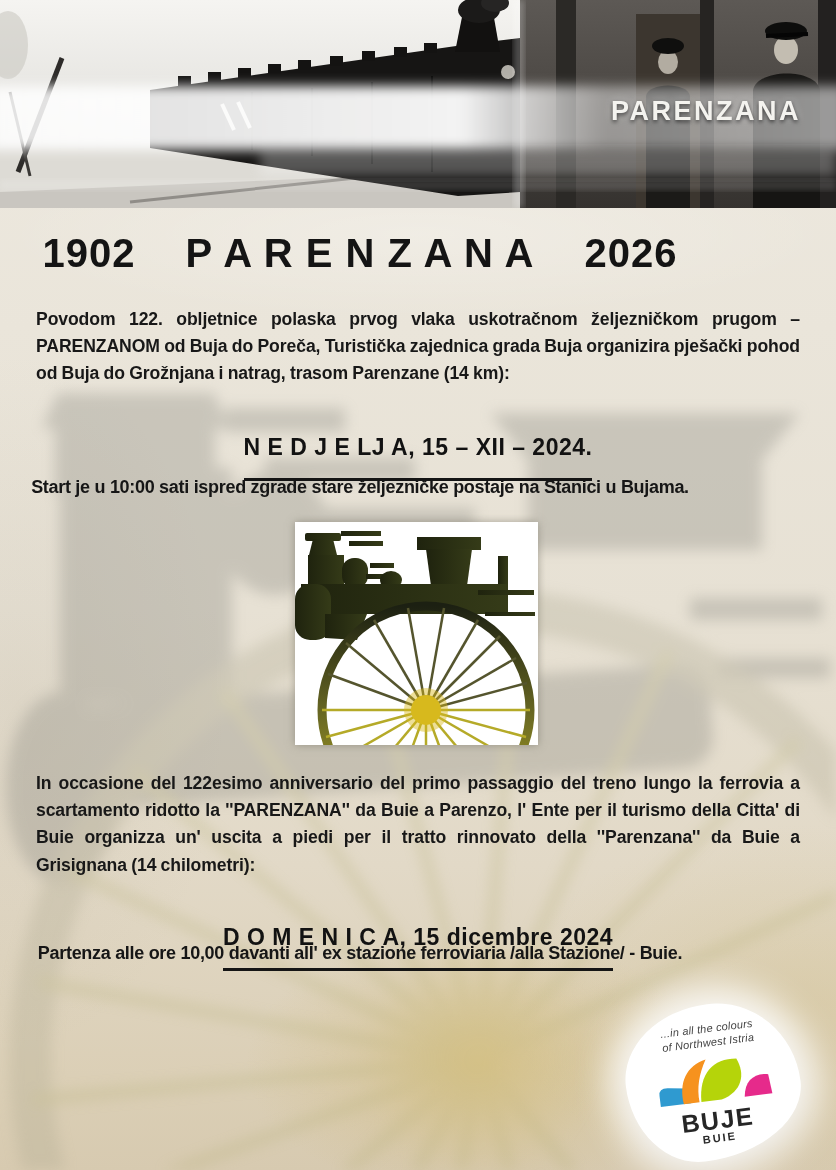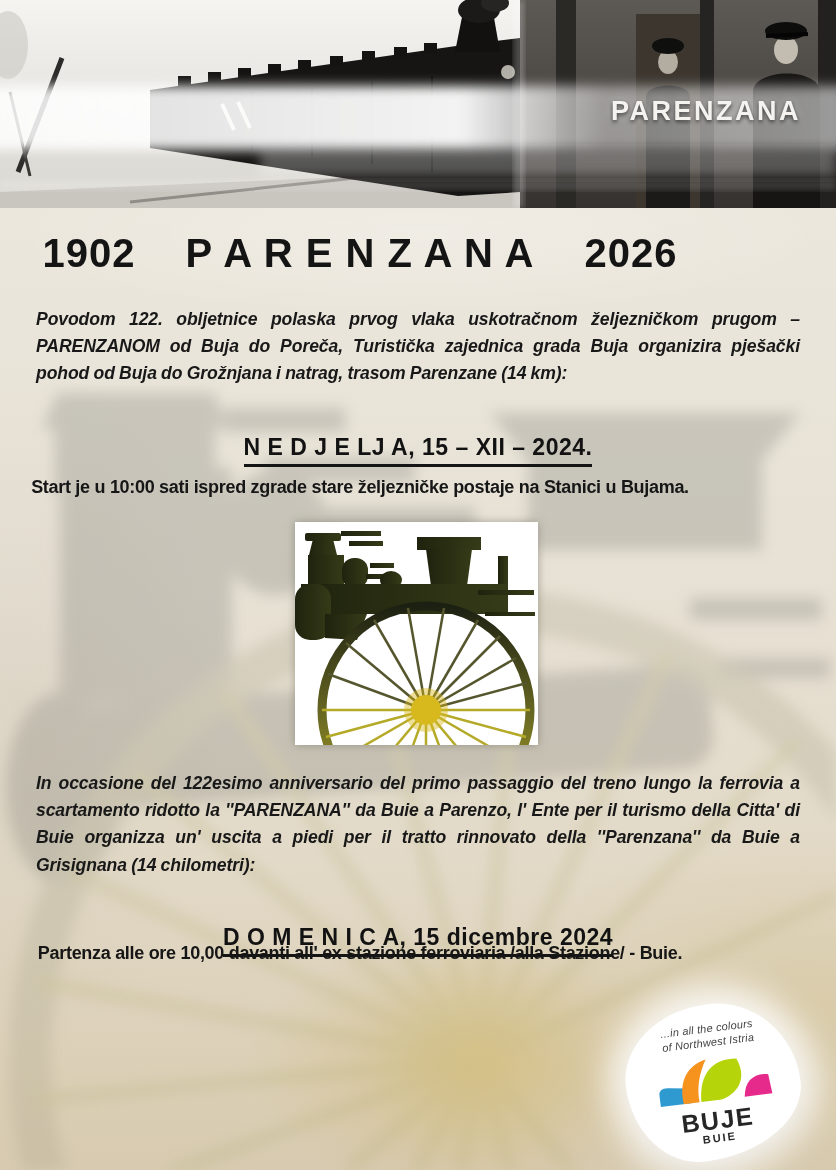--- a/index.html
+++ b/index.html
@@ -35,29 +35,29 @@
 
   
   .title-row{
     position:absolute; top:231px; left:0; width:720px; z-index:4;
     display:flex; justify-content:center; gap:50px;
     font-weight:800; font-size:40px; letter-spacing:1px; color:#141414;
   }
   .para{
     position:absolute; left:36px; width:764px; z-index:4;
     font-weight:700; font-size:17.6px; line-height:27.2px; letter-spacing:-0.1px; word-spacing:-0.5px;
-    text-align:justify; text-align-last:left; color:#181818;font-style:italic;
+    text-align:justify; text-align-last:left; color:#181818;
   }
   .para-hr{ top:306px; }
   .para-it{ top:770px; }
   .date-heading{
     position:absolute; left:0; width:836px; z-index:4; text-align:center;
     font-weight:800; font-size:23px; letter-spacing:.5px; color:#121212;
   }
-  .date-heading span{ display:inline-block; border-bottom:3px solid #151515; padding-bottom:3px; }
+  .date-heading span{ display:inline-block; border-bottom:3px solid #151515; padding-bottom:17px; }
   .head-hr{ top:434px; }
   .head-it{ top:895px;margin-top:29px; }
   .start-line{
     position:absolute; left:0; width:720px; z-index:4; text-align:center;
     font-weight:700; font-size:18px; letter-spacing:-0.3px; color:#161616;
   }
   .line-hr{ top:477px; }
   .line-it{ top:943px; }
 
   

